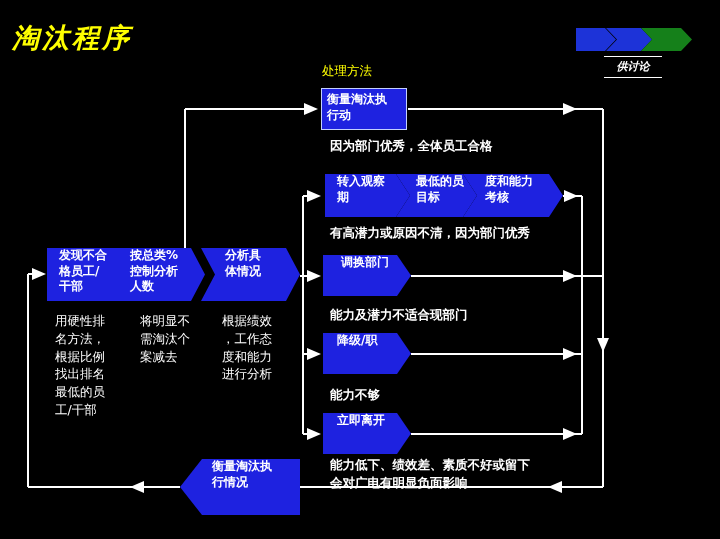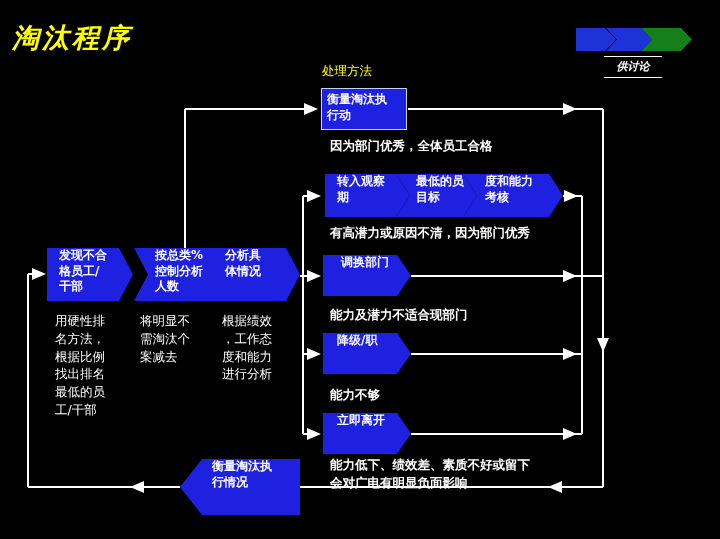--- a/index.html
+++ b/index.html
@@ -28,21 +28,21 @@
   .blue{background:#1e22e0;}
   .shape{display:flex;font-weight:bold;font-size:12px;
          line-height:1.3;color:#fff;
          filter:drop-shadow(0 0 1px #c4d0ff) drop-shadow(0 0 1px #8fa0e8);}
   .chev-flat{clip-path:polygon(0 0,calc(100% - 14px) 0,100% 50%,calc(100% - 14px) 100%,0 100%);}
   .chev-notch{clip-path:polygon(0 0,calc(100% - 14px) 0,100% 50%,calc(100% - 14px) 100%,0 100%,14px 50%);}
   .chev-left{clip-path:polygon(22px 0,100% 0,100% 100%,22px 100%,0 50%);}
   .box{border:1px solid #c4d0ff;box-sizing:border-box;}
   
   .l1{left:47px;top:248px;width:86px;height:53px;padding-left:12px;box-sizing:border-box;}
-  .l2{left:134px;top:248px;width:96px;height:53px;padding-left:21px;box-sizing:border-box;}
+  .l2{left:109px;top:248px;width:96px;height:53px;padding-left:21px;box-sizing:border-box;}
   .l3{left:201px;top:248px;width:99px;height:53px;padding-left:24px;box-sizing:border-box;}
   .note{top:312px;width:60px;font-size:12.5px;line-height:1.42;color:#fff;}
   .n1{left:55px;} .n2{left:140px;} .n3{left:222px;}
   
   .opt-box{left:321px;top:88px;width:86px;height:42px;padding:2px 5px;
            font-weight:bold;font-size:12px;line-height:1.35;color:#fff;box-sizing:border-box;}
   .c1{left:325px;top:174px;width:85px;height:43px;padding-left:12px;box-sizing:border-box;}
   .c2{left:396px;top:174px;width:81px;height:43px;padding-left:20px;box-sizing:border-box;}
   .c3{left:463px;top:174px;width:100px;height:43px;padding-left:22px;box-sizing:border-box;}
   .r3{left:323px;top:255px;width:88px;height:41px;padding-left:18px;box-sizing:border-box;}

